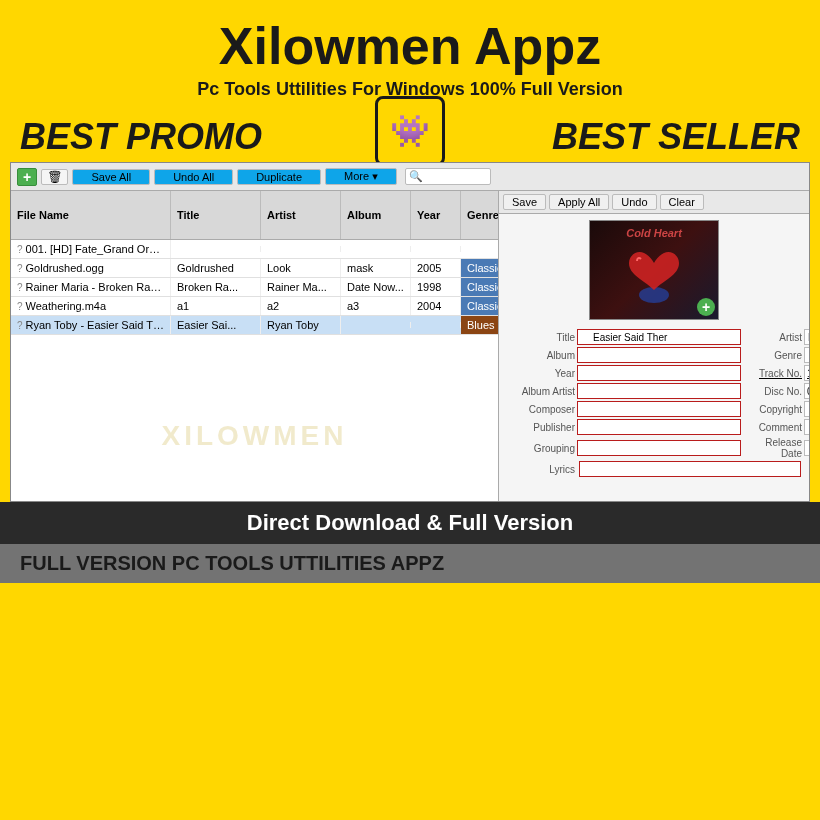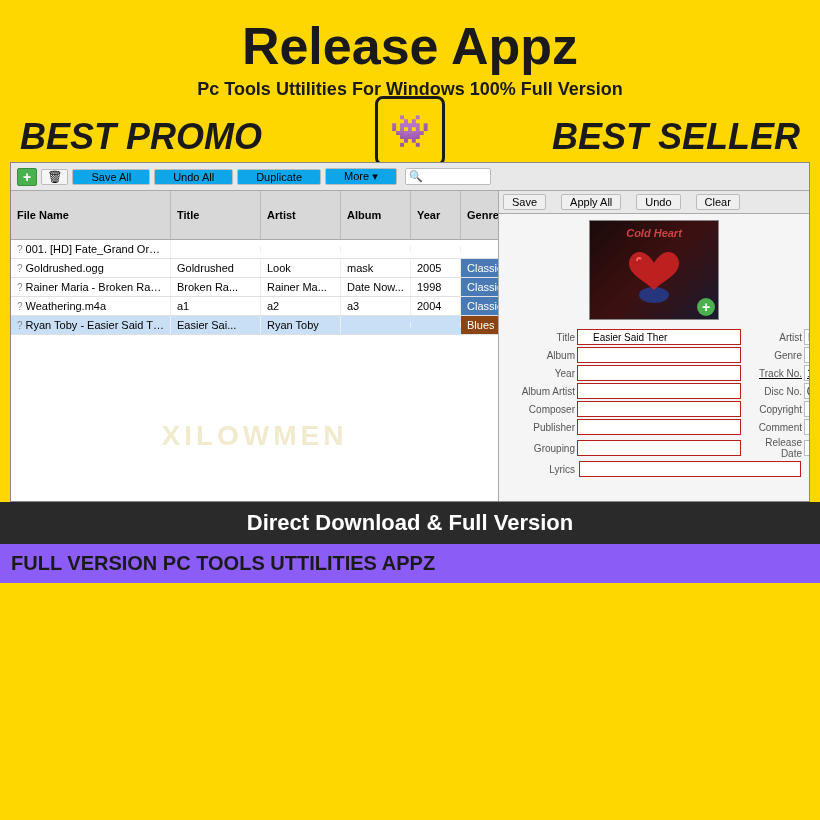--- a/index.html
+++ b/index.html
@@ -189,21 +189,21 @@
     
     .right-panel {
       width: 310px;
       display: flex;
       flex-direction: column;
       background: #f5f5f5;
     }
 
     .right-toolbar {
       display: flex;
-      gap: 15px;
+      gap: 3px;
       padding: 3px 4px;
       background: #e8e8e8;
       border-bottom: 1px solid #aaa;
     }
     .rt-btn {
       padding: 1px 8px;
       font-size: 11px;
       background: #f0f0f0;
       border: 1px solid #bbb;
       border-radius: 2px;
@@ -348,22 +348,22 @@
       color: white;
       text-align: center;
       padding: 8px 10px;
     }
     .direct-download {
       font-size: 22px;
       font-weight: 900;
     }
 
     .footer-yellow {
-      background: #8b5cf6;
-      padding: 8px 11px;
+      background: #737373;
+      padding: 8px 20px;
       display: flex;
       align-items: center;
       justify-content: space-between;
     }
     .footer-yellow-text {
       font-size: 20px;
       font-weight: 900;
       color: #1a1a1a;
     }
 
@@ -399,21 +399,21 @@
       flex-direction: column;
       overflow: hidden;
     }
   </style>
 </head>
 <body>
 
 <div class="main-wrapper">
 
   <div class="header">
-    <div class="header-title">Release Appz</div>
+    <div class="header-title">Xilowmen Appz</div>
     <div class="header-subtitle">Pc Tools Uttilities For Windows 100% Full Version</div>
   </div>
 
   <div class="promo-band">
     <div class="promo-label">BEST PROMO</div>
     <div class="logo-container">
       <div class="logo-box">
         <span>👾</span>
       </div>
       <div class="logo-text-small">XILOWMEN</div>

